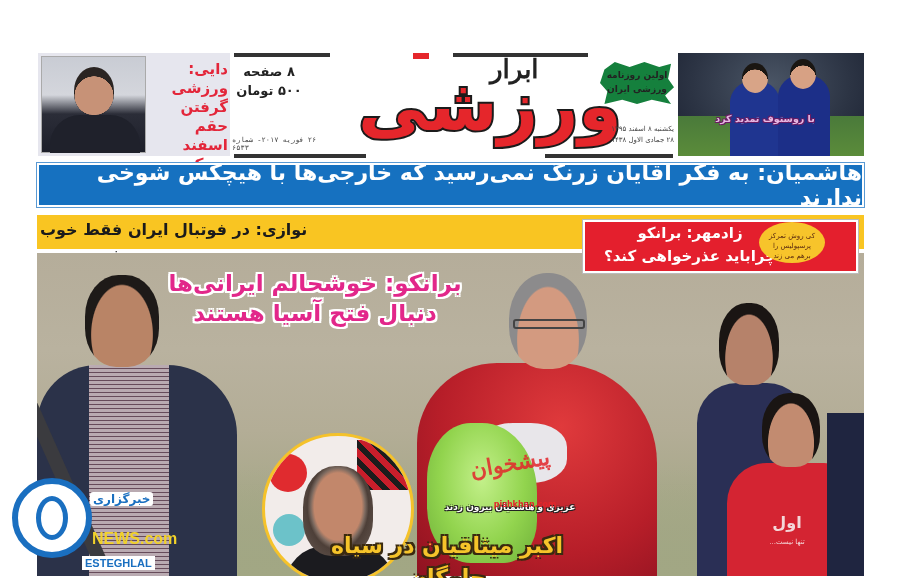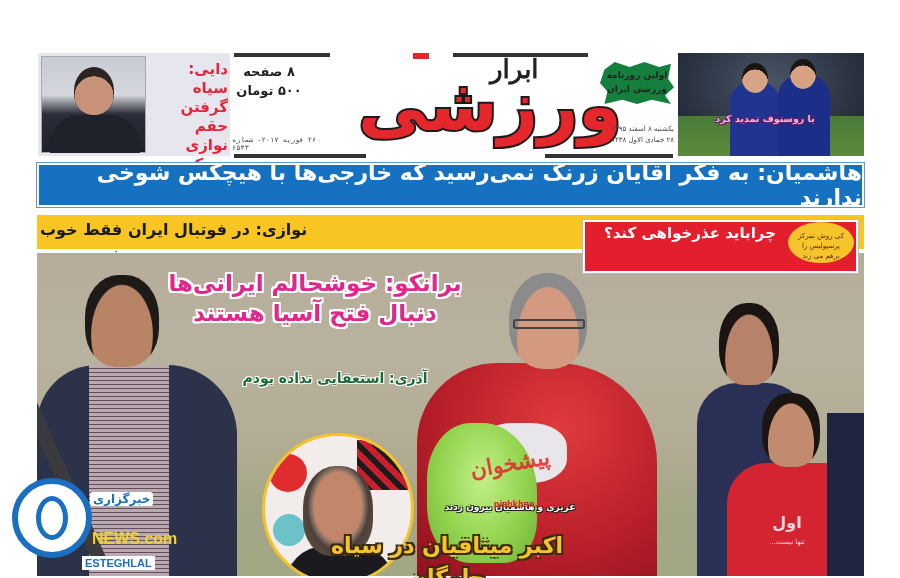--- a/index.html
+++ b/index.html
@@ -51,21 +51,21 @@
   .blue-banner { left: 37px; top: 163px; width: 827px; height: 44px; background: #1671c0; border: 2px solid #ffffff;
     outline: 1px solid #5a9ad4; display:flex; align-items:center; justify-content:center; }
   .blue-banner span { color:#fff; font-weight: bold; font-size: 22px; letter-spacing: -0.3px; }
 
   
   .yellow-banner { left: 37px; top: 215px; width: 827px; height: 34px; background: #f9c522; }
   .yellow-text { left: 40px; top: 217px; width: 300px; text-align: left; color:#1b1b1b; font-weight: bold; font-size: 16px; line-height: 26px; direction: rtl; }
 
   .red-box { left: 583px; top: 220px; width: 275px; height: 53px; background: #e41f2d; border: 2px solid #fff; outline: 1px solid #bbb; z-index: 3; }
   .red-box-text { left: 600px; top: 222px; width: 180px; text-align: center; color:#fff; font-weight: bold; font-size: 15px; line-height: 23px; z-index: 4; }
-  .yellow-circle { left: 788px; top: 222px; width: 66px; height: 41px; border-radius: 50%; background: #f7c42b; z-index: 4;
+  .yellow-circle { left: 759px; top: 222px; width: 66px; height: 41px; border-radius: 50%; background: #f7c42b; z-index: 4;
     text-align:center; font-size: 7px; line-height: 10px; color:#5a2a10; padding-top: 9px; }
 
   
   .main-photo { left: 37px; top: 253px; width: 827px; height: 323px; overflow: hidden;
     background: linear-gradient(180deg, #b5ad9a 0%, #b9b29f 30%, #b3ad96 55%, #a8a88a 75%, #9ea582 100%); }
   .main-photo .grass { position:absolute; left:0; bottom:0; width:100%; height:110px; background: linear-gradient(180deg, rgba(140,150,110,0) 0%, #a2a784 100%); }
 
   
   .navazi { position:absolute; left:0px; top: 12px; width: 200px; height: 311px; }
   .navazi .head { position:absolute; left:48px; top:10px; width:74px; height:92px; border-radius: 45% 45% 42% 42%;
@@ -132,22 +132,22 @@
 </head>
 <body>
 
 <div class="abs left-box"></div>
 <div class="abs left-photo">
   <div class="head"></div>
   <div class="body"></div>
 </div>
 <div class="abs left-quote">
   <div>دایی:</div>
-  <div>سیاه گرفتن</div>
-  <div>حقم نوازی</div>
+  <div>ورزشی گرفتن</div>
+  <div>حقم اسفند</div>
   <div>می‌کنم</div>
 </div>
 
 <div class="abs rule rule-tl"></div>
 <div class="abs rule rule-tr"></div>
 <div class="abs rule rule-bl"></div>
 <div class="abs rule rule-br"></div>
 <div class="abs rule-red"></div>
 
 <div class="abs pages">
@@ -183,20 +183,21 @@
 
 <div class="abs blue-banner">
   <span>هاشمیان: به فکر آقایان زرنگ نمی‌رسید که خارجی‌ها با هیچکس شوخی ندارند</span>
 </div>
 
 <div class="abs yellow-banner"></div>
 <div class="abs yellow-text">نوازی: در فوتبال ایران فقط خوب حرف می‌زنند</div>
 
 <div class="abs red-box"></div>
 <div class="abs red-box-text">
+  <div>زادمهر: برانکو</div>
   <div>چرابايد عذرخواهی کند؟</div>
 </div>
 <div class="abs yellow-circle">
   <div>کی روش تمرکز</div>
   <div>پرسپولیس را</div>
   <div>برهم می زند</div>
 </div>
 
 <div class="abs main-photo">
   <div class="grass"></div>
@@ -236,21 +237,20 @@
     <div class="shirt"></div>
     <div class="head"></div>
   </div>
 </div>
 
 <div class="abs pink-headline">
   <div>برانکو: خوشحالم ایرانی‌ها</div>
   <div>دنبال فتح آسیا هستند</div>
 </div>
 <div class="abs green-sub">
-  <div>آذری: استعفایی نداده بودم</div>
 </div>
 
 <div class="abs watermark-red">پیشخوان</div>
 <div class="abs watermark-sub">pishkhan.com</div>
 <div class="abs small-caption">عزیزی و هاشمیان بیرون زدند</div>
 <div class="abs yellow-headline">اکبر میثاقیان در سیاه جامگان</div>
 
 <div class="abs est-logo">
   <div class="est-ball">
     <div class="inner"></div>

